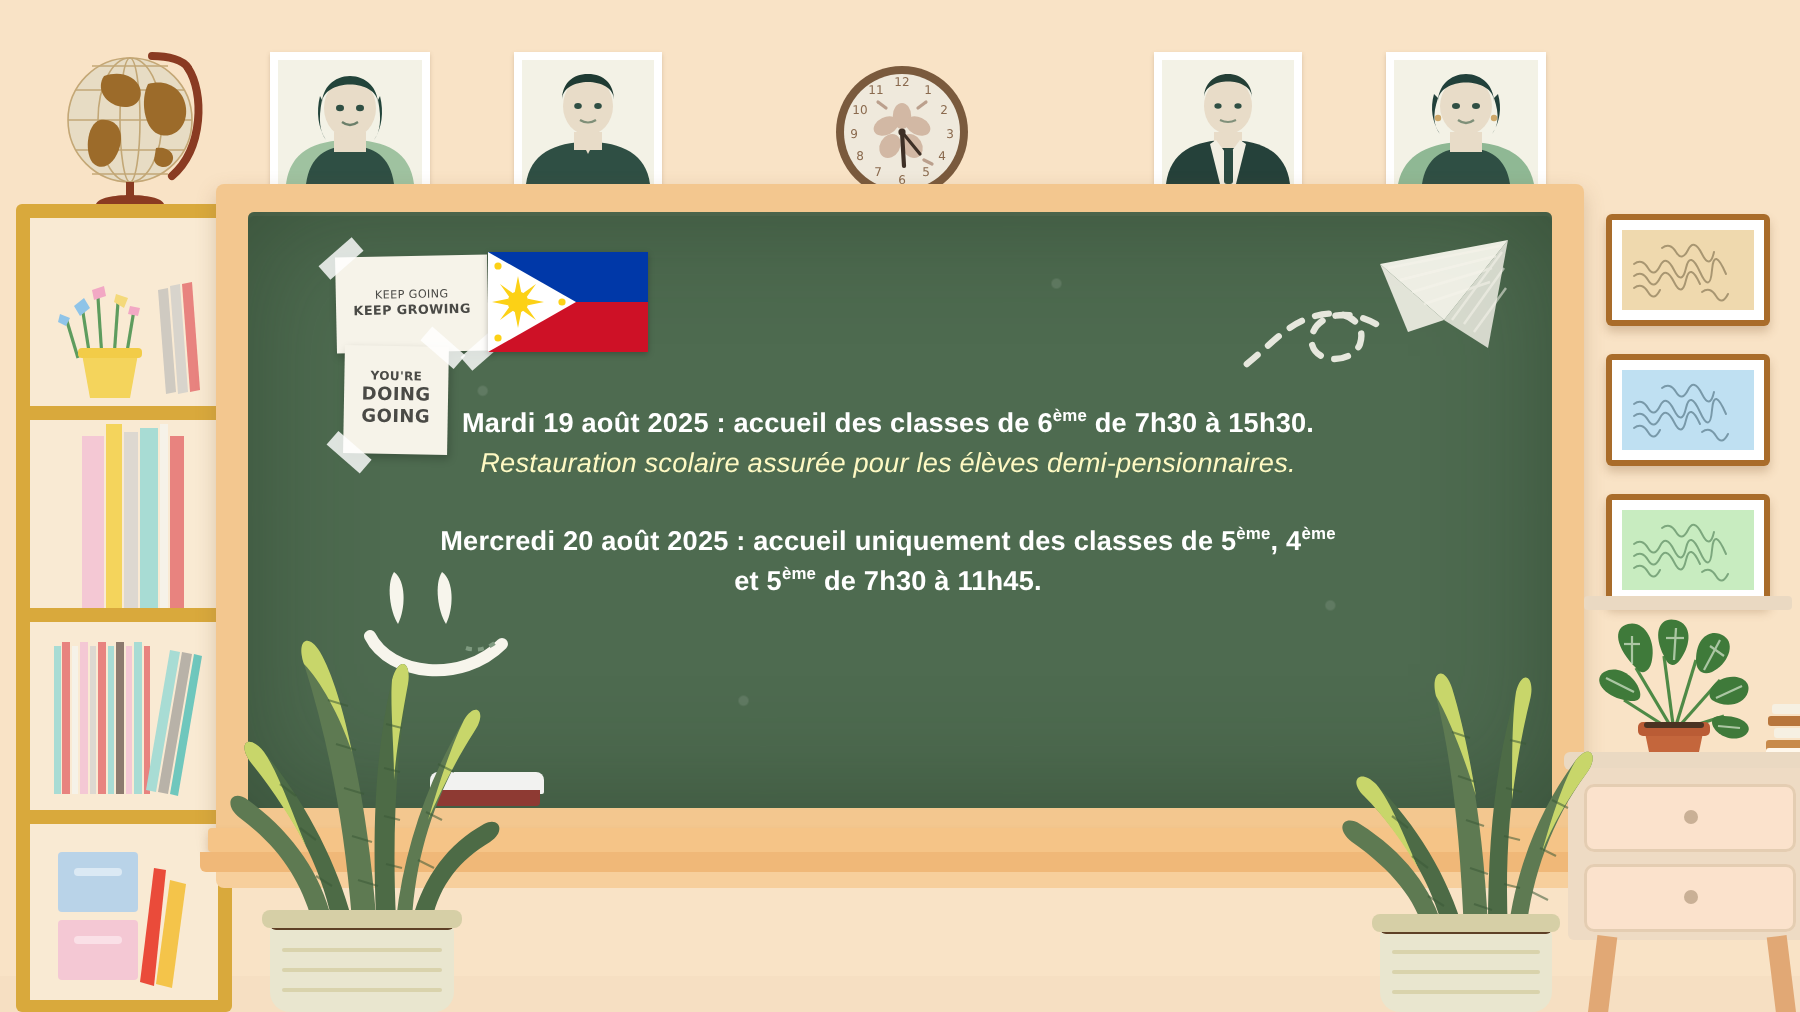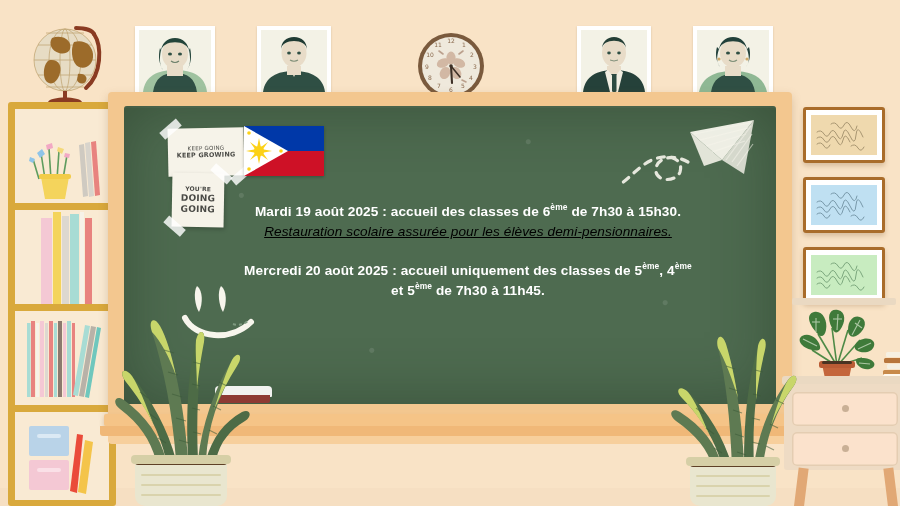--- a/index.html
+++ b/index.html
@@ -63,29 +63,28 @@
 
   
   .board-inner{position:absolute;inset:0;}
   .title{
     position:absolute;left:215px;top:28px;
     font-family:"DejaVu Sans", sans-serif;
     font-size:29px;letter-spacing:1.2px;color:#f6f4ec;
     font-weight:400;
     text-shadow:0 1px 1px rgba(0,0,0,.18);
   }
-  .msg{position:absolute;left:84px;width:520px;text-align:center;color:#ffffff;}
+  .msg{position:absolute;left:60px;width:520px;text-align:center;color:#ffffff;}
   .msg .head{
     font-weight:bold;font-size:13.6px;line-height:1.45;color:#ffffff;
     letter-spacing:.1px;
   }
   .msg .sub{
-    font-style:italic;font-size:13.6px;line-height:1.5;color:#000000;
+    font-style:italic;font-size:13.6px;line-height:1.5;color:#fef9c3;
     letter-spacing:.1px;
-    text-decoration:underline;
   }
   .msg sup{font-size:.62em;vertical-align:super;line-height:0;}
   #msg1{top:96px;}
   #msg2{top:155px;}
   #msg3{top:216px;}
 
   
   .note{position:absolute;background:#f6f3e9;
     box-shadow:1px 2px 4px rgba(0,0,0,.22);
     display:flex;align-items:center;justify-content:center;text-align:center;}

